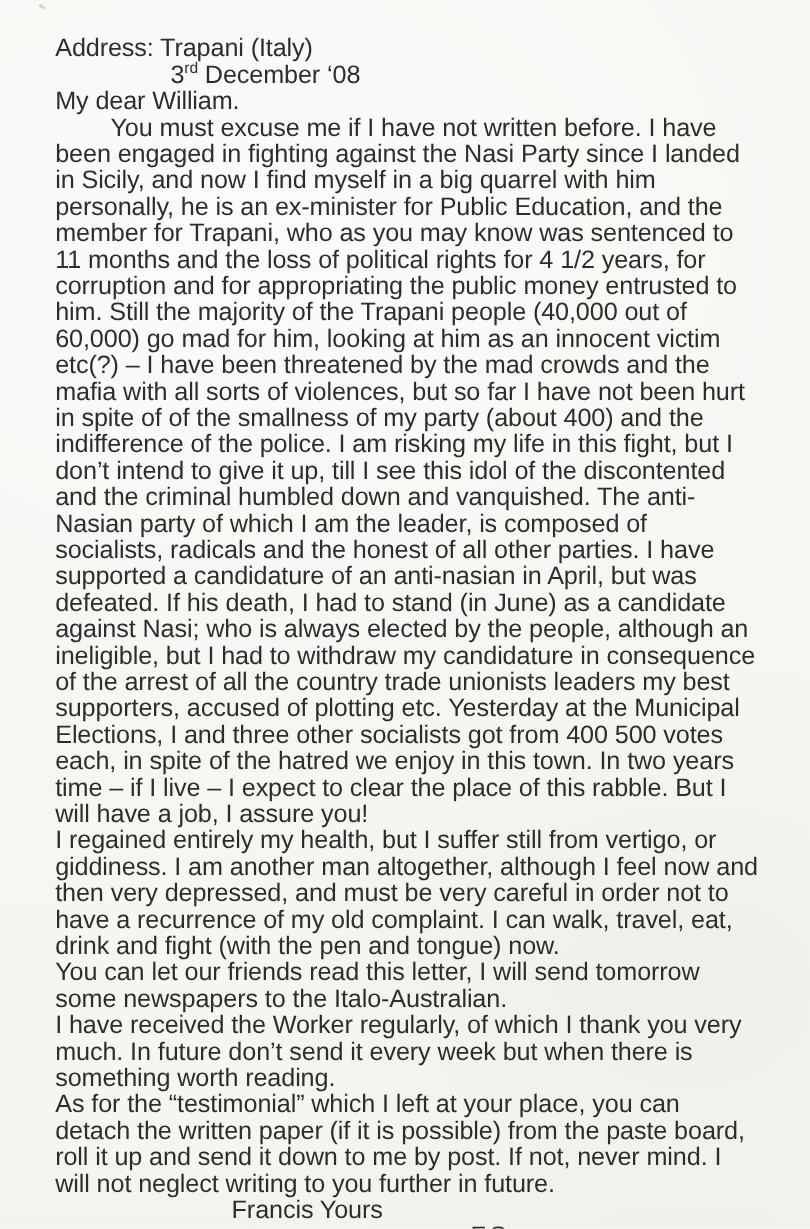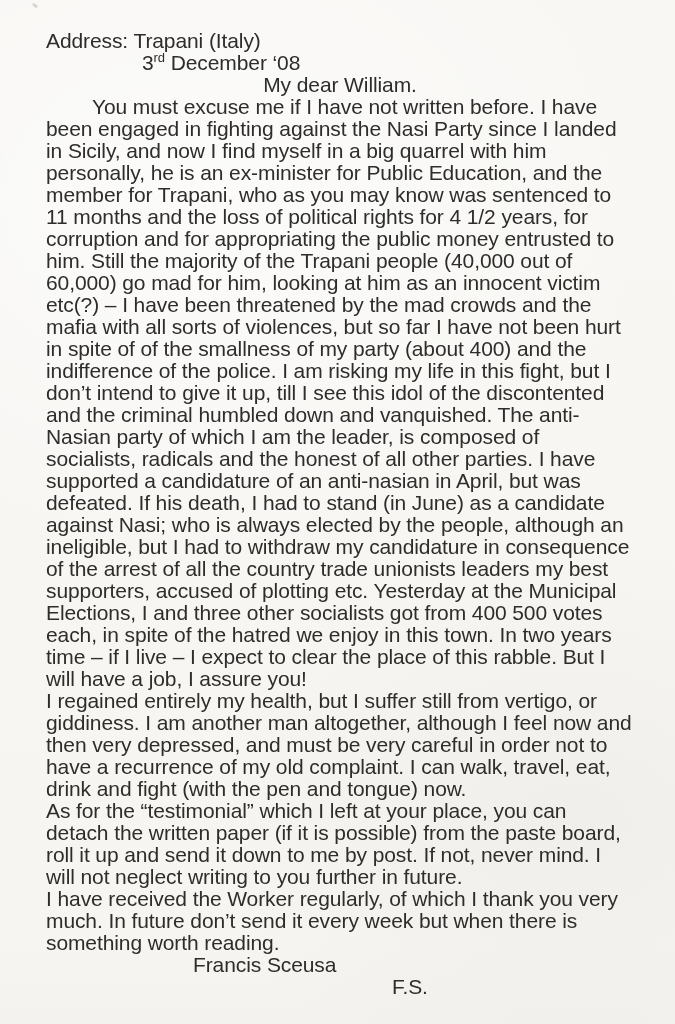--- a/index.html
+++ b/index.html
@@ -49,21 +49,20 @@
   }
   .date-line {
     padding-left: 96px;
   }
   .date-line sup {
     font-size: 0.62em;
     line-height: 0;
   }
   .salutation {
     margin-top: 16px;
-    text-align: center;
   }
   .para.indent-first {
     text-indent: 46px;
   }
   .valediction {
     padding-left: 49px;
   }
   .signature {
     padding-left: 147px;
   }
@@ -80,19 +79,20 @@
 <div class="paper-sheen"></div>
 <div class="scan-speck"></div>
 
 <div class="letter">
   <p class="address">Address: Trapani (Italy)</p>
   <p class="date-line"><span>3</span><sup>rd</sup><span> December ‘08</span></p>
   <p class="salutation">My dear William.</p>
 
   <p class="para indent-first">You must excuse me if I have not written before. I have been engaged in fighting against the Nasi Party since I landed in Sicily, and now I find myself in a big quarrel with him personally, he is an ex-minister for Public Education, and the member for Trapani, who as you may know was sentenced to 11 months and the loss of political rights for 4 1/2 years, for corruption and for appropriating the public money entrusted to him. Still the majority of the Trapani people (40,000 out of 60,000) go mad for him, looking at him as an innocent victim etc(?) – I have been threatened by the mad crowds and the mafia with all sorts of violences, but so far I have not been hurt in spite of of the smallness of my party (about 400) and the indifference of the police. I am risking my life in this fight, but I don’t intend to give it up, till I see this idol of the discontented and the criminal humbled down and vanquished. The anti-Nasian party of which I am the leader, is composed of socialists, radicals and the honest of all other parties. I have supported a candidature of an anti-nasian in April, but was defeated. If his death, I had to stand (in June) as a candidate against Nasi; who is always elected by the people, although an ineligible, but I had to withdraw my candidature in consequence of the arrest of all the country trade unionists leaders my best supporters, accused of plotting etc. Yesterday at the Municipal Elections, I and three other socialists got from 400 500 votes each, in spite of the hatred we enjoy in this town. In two years time – if I live – I expect to clear the place of this rabble. But I will have a job, I assure you!</p>
   <p class="para">I regained entirely my health, but I suffer still from vertigo, or giddiness. I am another man altogether, although I feel now and then very depressed, and must be very careful in order not to have a recurrence of my old complaint. I can walk, travel, eat, drink and fight (with the pen and tongue) now.</p>
+  <p class="para">You can let our friends read this letter, I will send tomorrow some newspapers to the Italo-Australian.</p>
+  <p class="para">I have received the Worker regularly, of which I thank you very much. In future don’t send it every week but when there is something worth reading.</p>
   <p class="para">As for the “testimonial” which I left at your place, you can detach the written paper (if it is possible) from the paste board, roll it up and send it down to me by post. If not, never mind. I will not neglect writing to you further in future.</p>
-  <p class="para">I have received the Worker regularly, of which I thank you very much. In future don’t send it every week but when there is something worth reading.</p>
 
-  <p class="signature">Francis Sceusa</p>
+  <p class="signature">Francis Yours</p>
 
   <p class="initials">F.S.</p>
 </div>
 
 </body></html>

